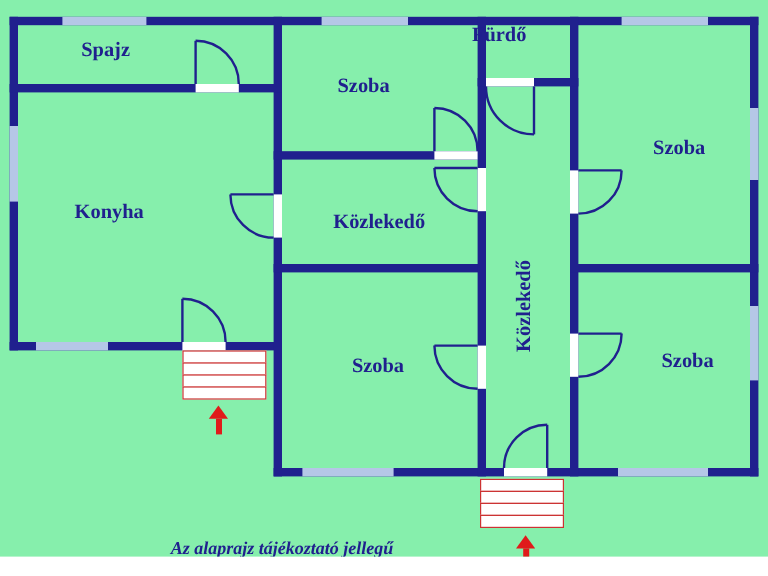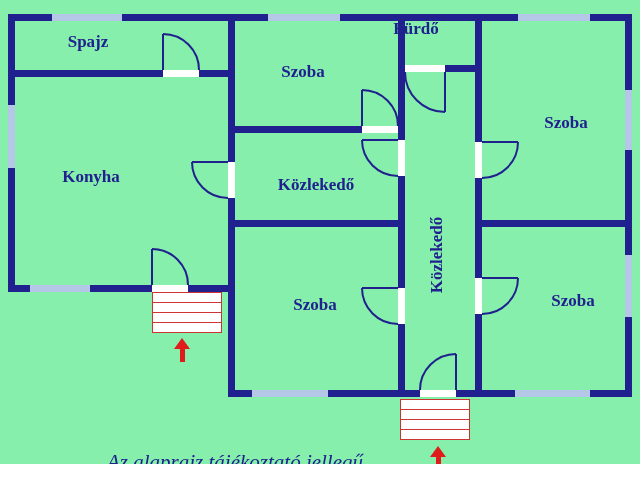--- a/index.html
+++ b/index.html
@@ -35,23 +35,23 @@
   .arrow-head {
     width: 0; height: 0; margin: 0 auto;
     border-left: 8px solid transparent;
     border-right: 8px solid transparent;
     border-bottom: 11px solid var(--arrow, #e01b1b);
   }
   .arrow-stem { width: 5px; height: 13px; background: var(--arrow, #e01b1b); margin: 0 auto; }
   .footer-note {
     position: absolute;
     color: var(--text, #20208e);
-    font-weight: normal;
+    font-weight: bold;
     font-style: italic;
-    font-size: 21px;
+    font-size: 15px;
     white-space: nowrap;
     transform: translateX(-50%);
   }
 </style>
 </head>
 <body>
 
 <div class="plan">
 
   <div class="wall" style="left:8px; top:14px; width:624px; height:7px;"></div>

